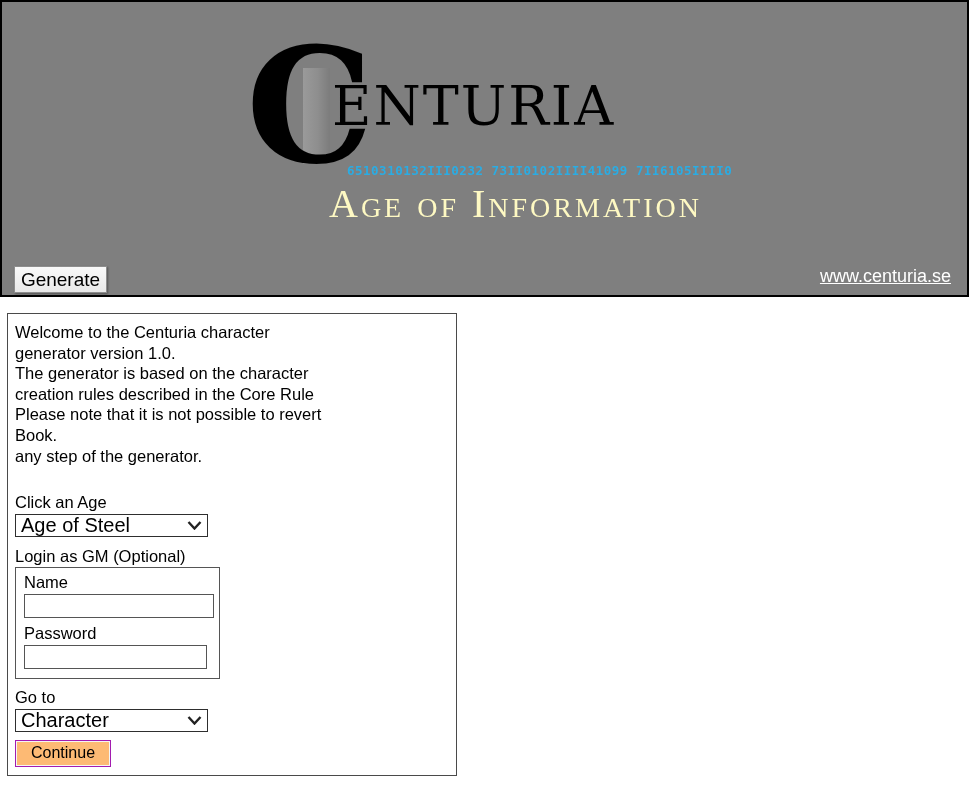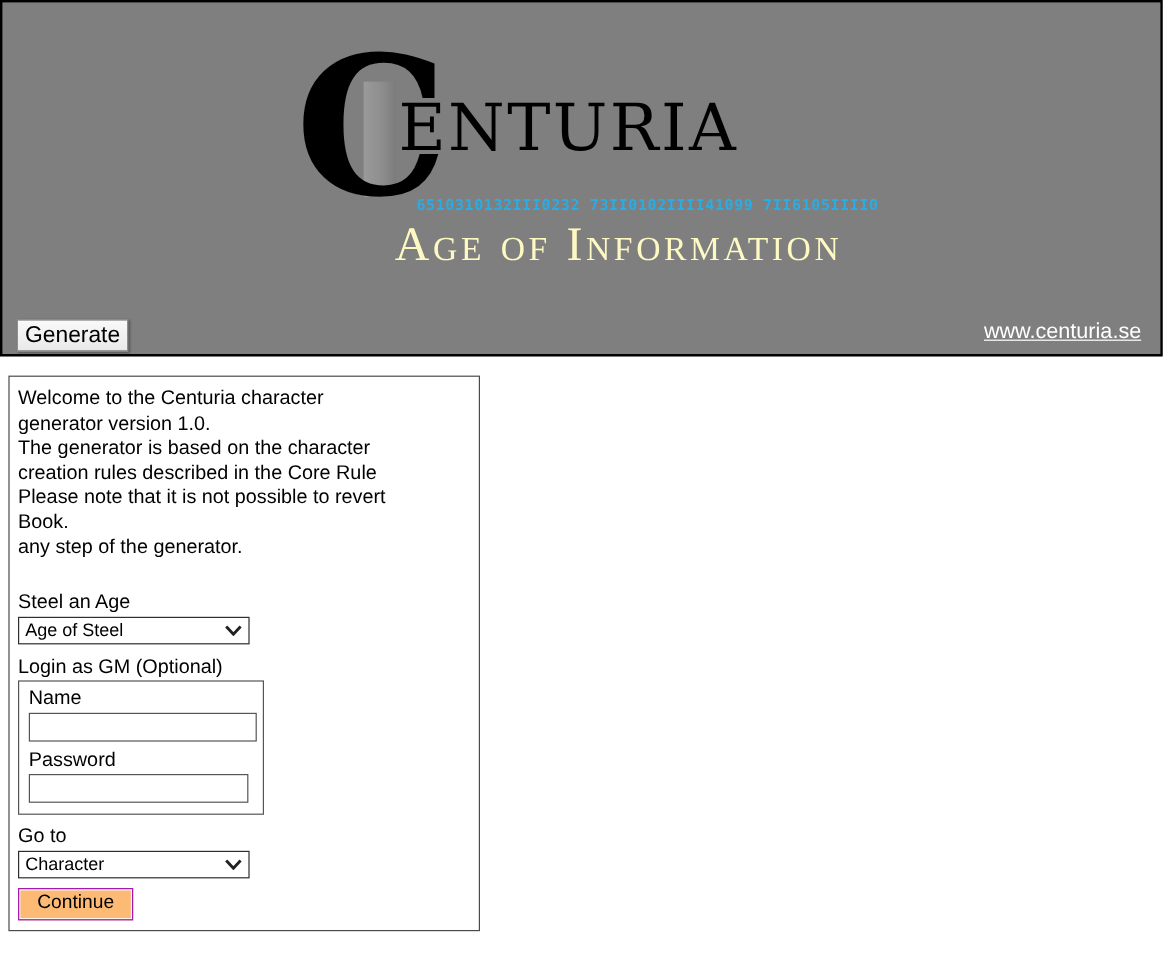--- a/index.html
+++ b/index.html
@@ -67,42 +67,42 @@
     position:absolute; right:16px; bottom:8px;
     font-size:18px;
     color:#ffffff;
     text-decoration:underline;
     cursor:pointer;
   }
 
   
   .panel {
     margin:16px 0 0 7px;
-    width:393px;
+    width:450px;
     border:1px solid #4a4a4a;
     padding:8px 10px 8px 7px;
     font-size:16.5px;
     line-height:20.6px;
     color:#000;
   }
   .text-line { white-space:nowrap; }
   .spacer-line { height:20.6px; }
 
   .field-label { margin-top:6px; line-height:19px; }
 
   .fake-select {
     margin-top:2px;
     width:193px; height:23px;
     background:#ffffff;
     border:1px solid #2e2e2e;
     display:flex; align-items:center; justify-content:space-between;
     padding:0 5px 0 5px;
     cursor:pointer;
   }
-  .fake-select .sel-text { font-size:15px; line-height:15px; }
+  .fake-select .sel-text { font-size:20px; line-height:15px; }
   .chev { width:15px; height:9px; flex:0 0 auto; }
 
   .gm-label { margin-top:10px; line-height:19px; }
   .gm-box {
     margin-top:1px;
     width:205px;
     border:1px solid #555555;
     padding:5px 8px 9px 8px;
   }
   .gm-box .inner-label { line-height:19px; }
@@ -156,21 +156,21 @@
 
   <div class="text-line">Welcome to the Centuria character</div>
   <div class="text-line">generator version 1.0.</div>
   <div class="text-line">The generator is based on the character</div>
   <div class="text-line">creation rules described in the Core Rule</div>
   <div class="text-line">Please note that it is not possible to revert</div>
   <div class="text-line">Book.</div>
   <div class="text-line">any step of the generator.</div>
   <div class="spacer-line"></div>
 
-  <div class="field-label">Steel an Age</div>
+  <div class="field-label">Click an Age</div>
   <div class="fake-select">
     <span class="sel-text">Age of Steel</span>
     <svg class="chev" viewBox="0 0 15 9">
       <polyline points="1.5,1 7.5,7.5 13.5,1" fill="none" stroke="#222222" stroke-width="2.4"></polyline>
     </svg>
   </div>
 
   <div class="gm-label">Login as GM (Optional)</div>
   <div class="gm-box">
     <div class="inner-label">Name</div>

